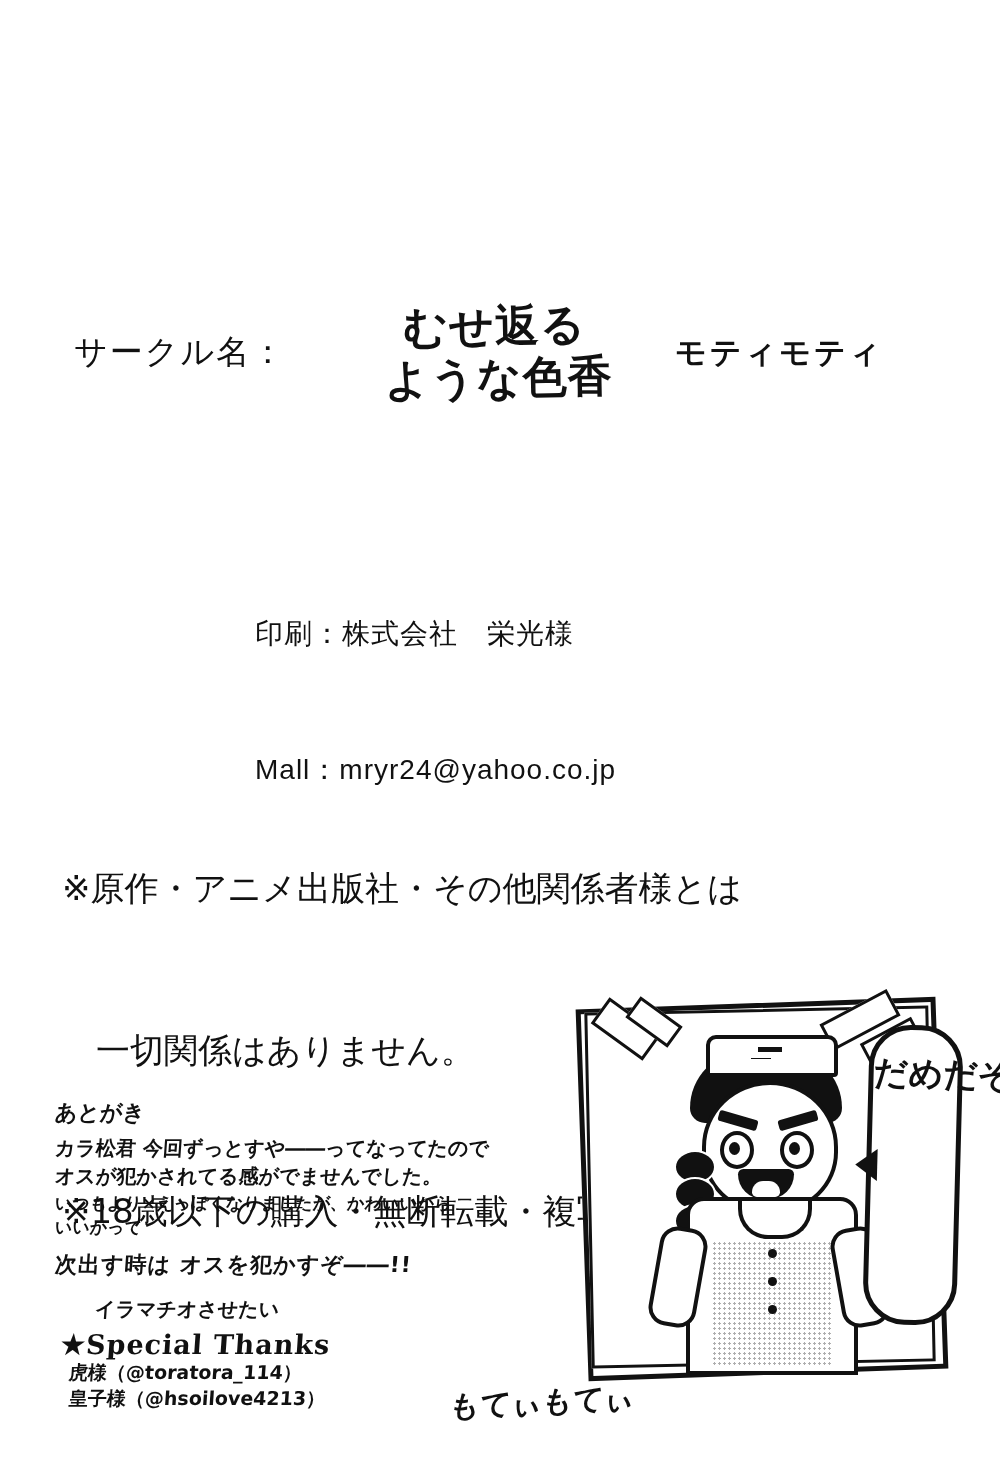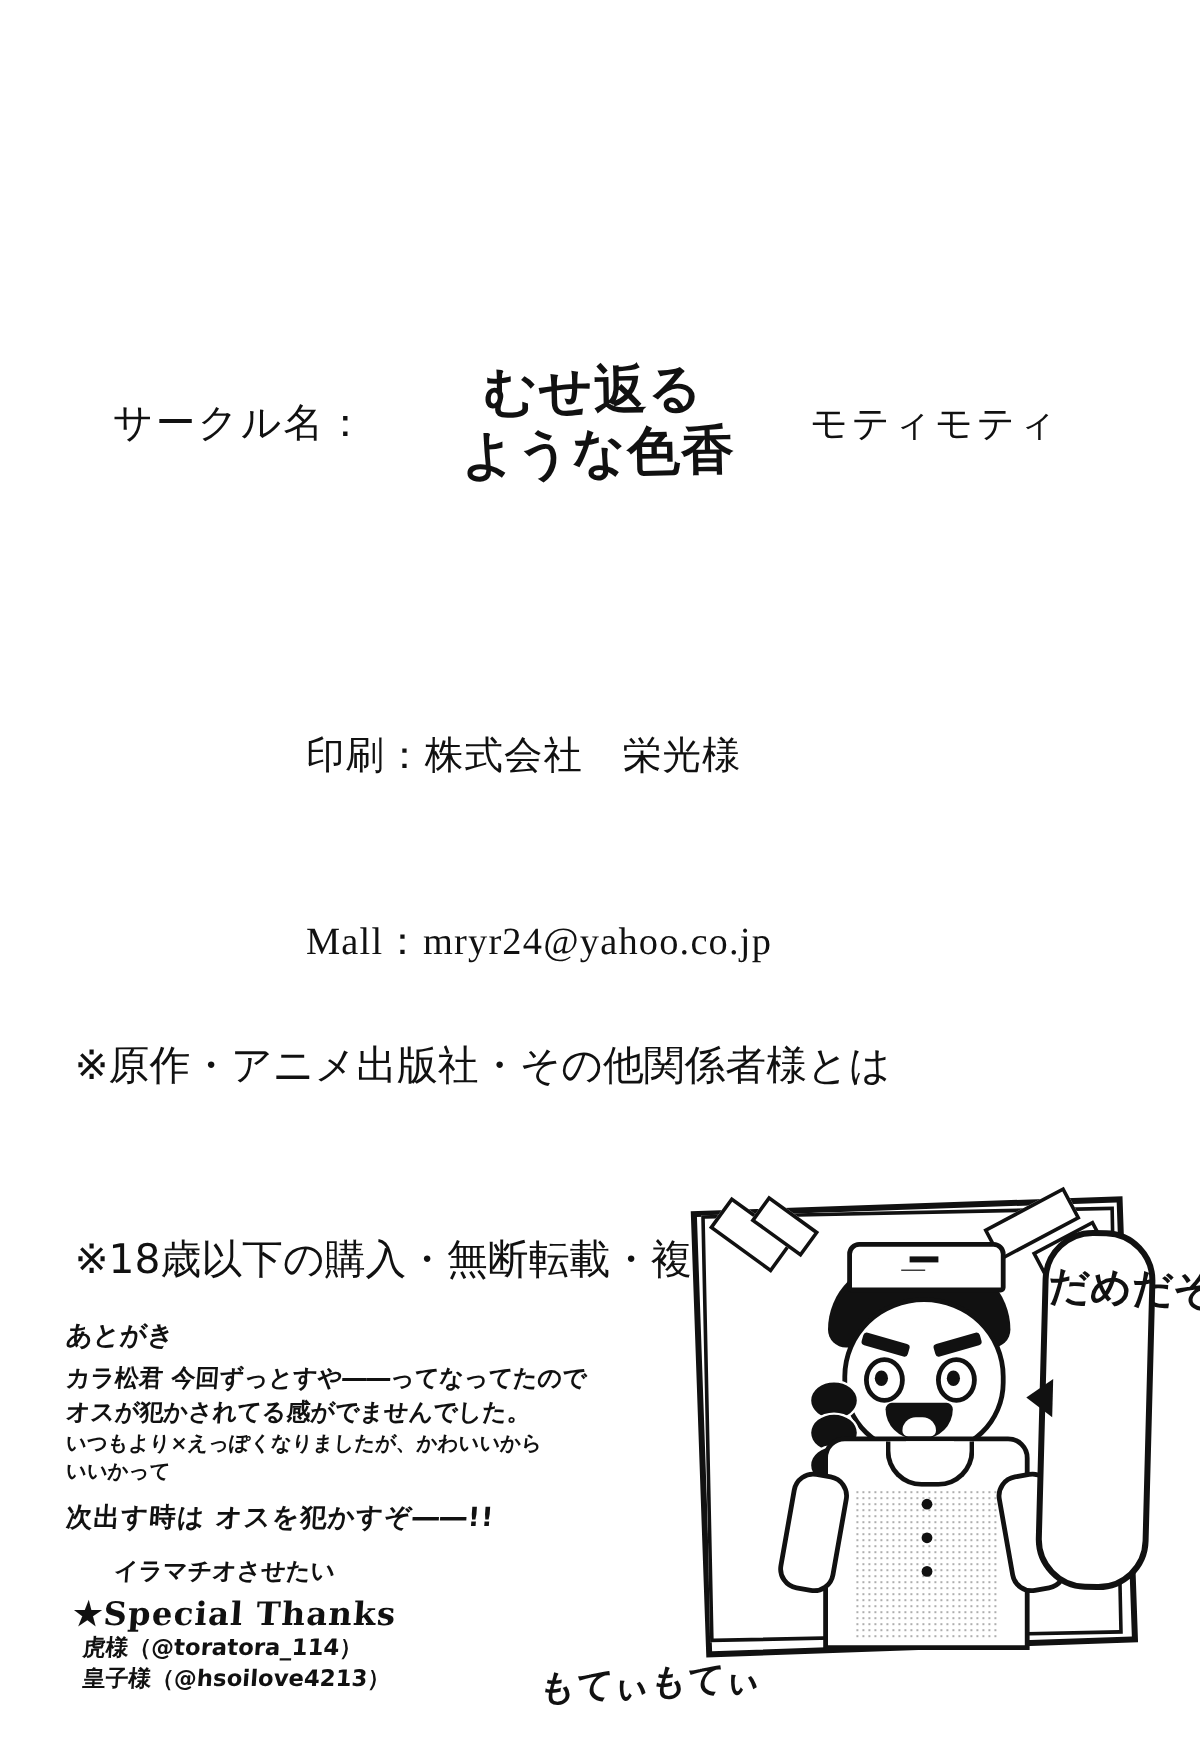--- a/index.html
+++ b/index.html
@@ -39,21 +39,21 @@
   
   .circle-row {
     position: absolute;
     top: 300px;
     left: 0;
     width: 1000px;
     height: 130px;
   }
   .circle-label {
     position: absolute;
-    left: 94px;
+    left: 74px;
     top: 30px;
     font-family: Liberation Sans, sans-serif;
     font-size: 33px;
     letter-spacing: 2px;
   }
   .circle-logo {
     position: absolute;
     left: 360px;
     top: 0px;
     width: 270px;
@@ -66,29 +66,30 @@
   }
   .circle-logo .ln1 { letter-spacing: 1px; }
   .circle-logo .ln2 { letter-spacing: 1px; margin-left: 6px; }
   .circle-maker {
     position: absolute;
     left: 675px;
     top: 32px;
     font-family: "DejaVu Sans", sans-serif;
     font-size: 31px;
     letter-spacing: 3px;
+    font-weight: bold;
   }
 
   
   .colophon {
     position: absolute;
-    top: 500px;
+    top: 520px;
     left: 255px;
-    font-family: Liberation Serif, serif;
-    font-size: 32px;
+    font-family: Liberation Sans, sans-serif;
+    font-size: 28px;
     line-height: 1.62;
     letter-spacing: 1px;
     white-space: pre;
   }
 
   
   .notices {
     position: absolute;
     top: 755px;
     left: 62px;
@@ -274,20 +275,21 @@
     <div class="circle-maker">モティモティ</div>
   </div>
 
   <div class="colophon">
     <div>印刷：株式会社　栄光様</div>
     <div>Mall：mryr24@yahoo.co.jp</div>
   </div>
 
   <div class="notices">
     <div>※原作・アニメ出版社・その他関係者様とは</div>
+    <div class="indent">一切関係はありません。</div>
     <div>※18歳以下の購入・無断転載・複写・ネットオークション</div>
     
     
   </div>
 
   <div class="afterword">
     <span class="hw hw-title">あとがき</span>
     <span class="hw hw-l">カラ松君 今回ずっとすや――ってなってたので</span>
     <span class="hw hw-l">オスが犯かされてる感がでませんでした。</span>
     <span class="hw hw-small">いつもより×えっぽくなりましたが、かわいいから</span>

